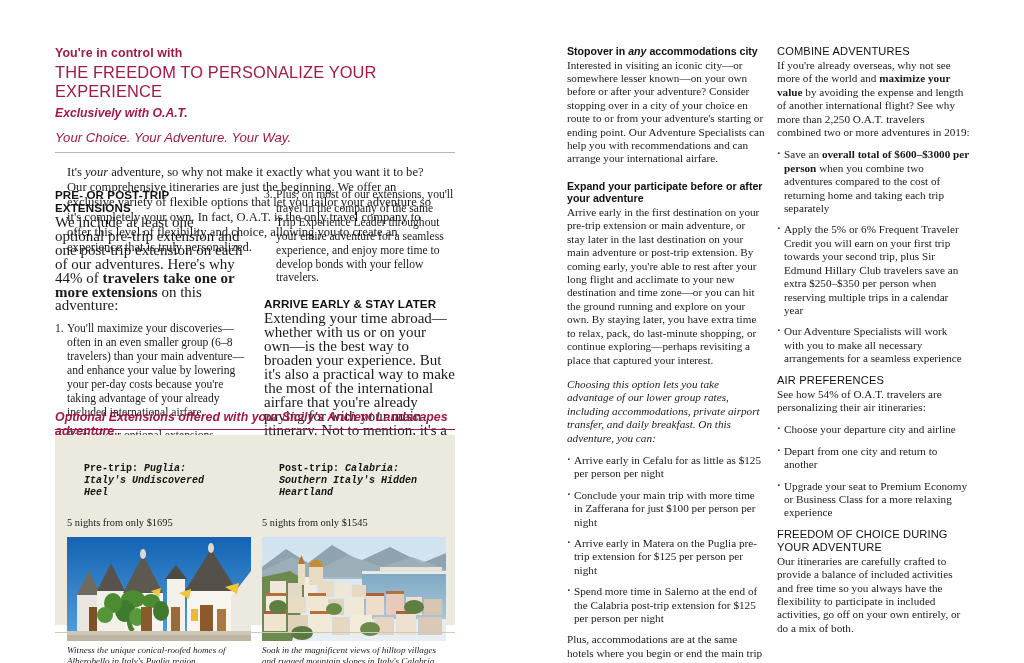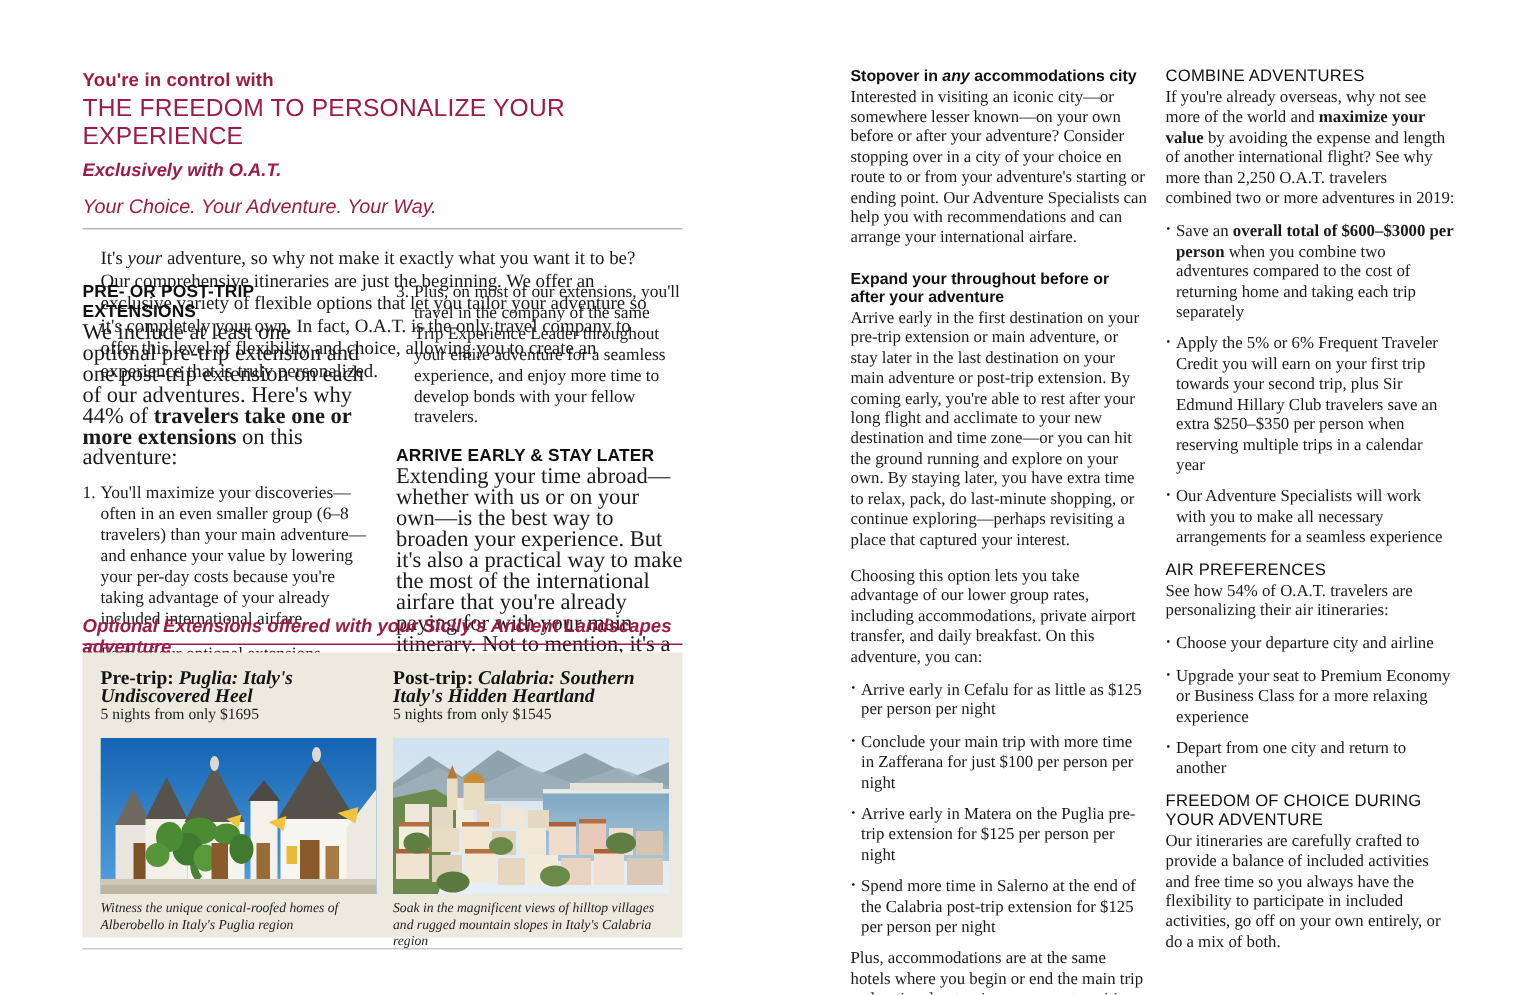--- a/index.html
+++ b/index.html
@@ -153,25 +153,25 @@
   }
   .ext-bottom-rule {
     position: absolute;
     left: 55px;
     top: 632px;
     width: 400px;
     border-top: 1px solid #c9c9bd;
   }
   .ext-item { width: 184px; }
   .ext-title {
-    font-family: Liberation Serif, serif;
-    font-weight: bold;
-    font-size: 13px;
+    font-family: Liberation Mono, monospace;
+    font-weight: bold;
+    font-size: 10px;
     line-height: 12.2px;
-    margin: 0;
+    margin: 17px;
     color: #141414;
   }
   .ext-title i { font-style: italic; }
   .ext-price {
     font-size: 10.4px;
     line-height: 12.6px;
     margin: 1px 0 0 0;
   }
   .ext-photo {
     width: 184px;
@@ -221,21 +221,21 @@
     letter-spacing: .15px;
     margin: 0 0 1px 0;
     color: #111;
   }
   .p {
     font-size: 11.2px;
     line-height: 13.4px;
     margin: 0;
   }
   .p b { font-weight: bold; }
-  .gap-sm { margin-top: 11px; }
+  .gap-sm { margin-top: 11px; font-style: italic; }
   .gap-md { margin-top: 14px; }
   ul.bullets {
     margin: 9px 0 0 0;
     padding: 0;
     list-style: none;
   }
   ul.bullets > li {
     font-size: 11.2px;
     line-height: 13.4px;
     position: relative;
@@ -428,21 +428,21 @@
       </div>
       <p class="ext-cap">Soak in the magnificent views of hilltop villages and rugged mountain slopes in Italy's Calabria region</p>
     </div>
   </div>
   <div class="ext-bottom-rule"></div>
 
   <div class="mid-col">
     <p class="sub-head"><span>Stopover in </span><i>any</i><span> accommodations city</span></p>
     <p class="p">Interested in visiting an iconic city—or somewhere lesser known—on your own before or after your adventure? Consider stopping over in a city of your choice en route to or from your adventure's starting or ending point. Our Adventure Specialists can help you with recommendations and can arrange your international airfare.</p>
 
-    <p class="sub-head gap-md">Expand your throughout before or after your adventure</p>
+    <p class="sub-head gap-md">Expand your participate before or after your adventure</p>
     <p class="p">Arrive early in the first destination on your pre-trip extension or main adventure, or stay later in the last destination on your main adventure or post-trip extension. By coming early, you're able to rest after your long flight and acclimate to your new destination and time zone—or you can hit the ground running and explore on your own. By staying later, you have extra time to relax, pack, do last-minute shopping, or continue exploring—perhaps revisiting a place that captured your interest.</p>
     <p class="p gap-sm">Choosing this option lets you take advantage of our lower group rates, including accommodations, private airport transfer, and daily breakfast. On this adventure, you can:</p>
     <ul class="bullets">
       <li>Arrive early in Cefalu for as little as $125 per person per night</li>
       <li>Conclude your main trip with more time in Zafferana for just $100 per person per night</li>
       <li>Arrive early in Matera on the Puglia pre-trip extension for $125 per person per night</li>
       <li>Spend more time in Salerno at the end of the Calabria post-trip extension for $125 per person per night</li>
     </ul>
     <p class="p">Plus, accommodations are at the same hotels where you begin or end the main trip and optional extensions, so your transitions will be seamless.</p>
   </div>
@@ -453,21 +453,21 @@
     <ul class="bullets">
       <li><span>Save an </span><b>overall total of $600–$3000 per person</b><span> when you combine two adventures compared to the cost of returning home and taking each trip separately</span></li>
       <li>Apply the 5% or 6% Frequent Traveler Credit you will earn on your first trip towards your second trip, plus Sir Edmund Hillary Club travelers save an extra $250–$350 per person when reserving multiple trips in a calendar year</li>
       <li>Our Adventure Specialists will work with you to make all necessary arrangements for a seamless experience</li>
     </ul>
 
     <p class="caps-head" style="margin-top:4px">AIR PREFERENCES</p>
     <p class="p">See how 54% of O.A.T. travelers are personalizing their air itineraries:</p>
     <ul class="bullets">
       <li>Choose your departure city and airline</li>
+      <li>Depart from one city and return to another</li>
       <li>Upgrade your seat to Premium Economy or Business Class for a more relaxing experience</li>
-      <li>Depart from one city and return to another</li>
     </ul>
 
     <p class="caps-head" style="margin-top:4px">FREEDOM OF CHOICE DURING YOUR ADVENTURE</p>
     <p class="p">Our itineraries are carefully crafted to provide a balance of included activities and free time so you always have the flexibility to participate in included activities, go off on your own entirely, or do a mix of both.</p>
   </div>
 
 </div>
 
 </body></html>

